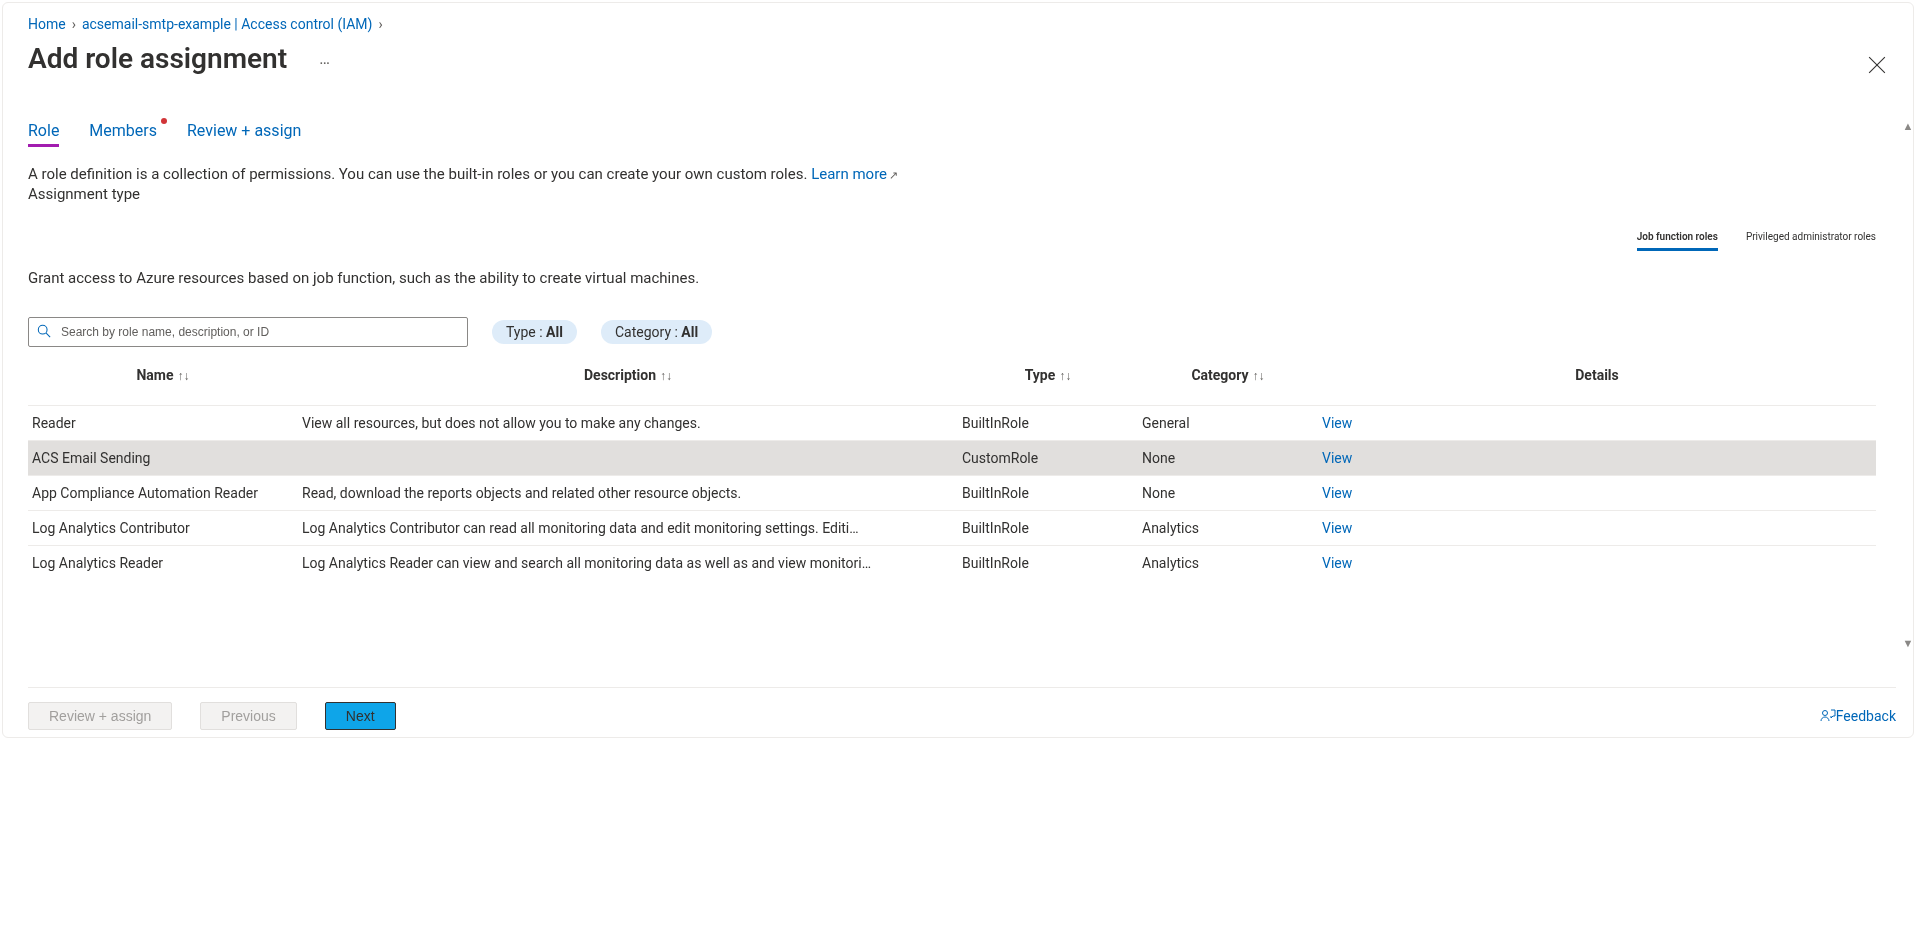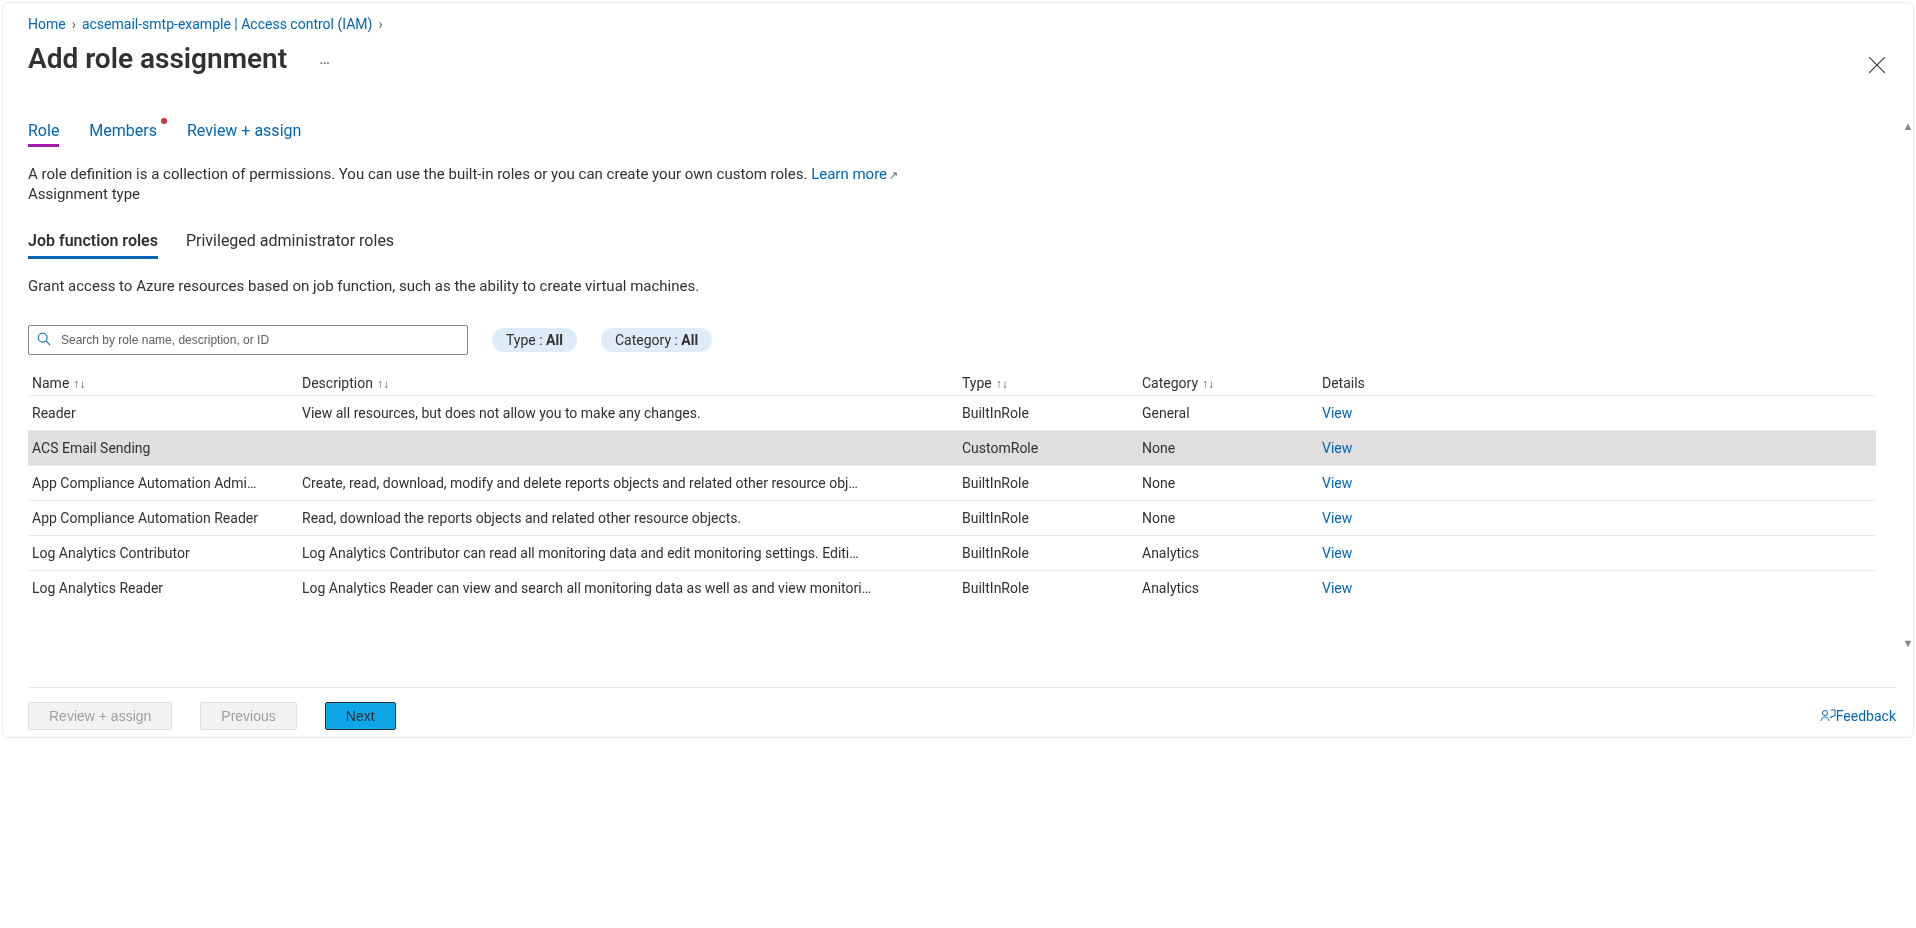--- a/index.html
+++ b/index.html
@@ -46,21 +46,21 @@
     background: #d13438;
   }
 
   .desc-line { font-size: 15px; margin-bottom: 2px; }
   .learn-link { cursor: pointer; }
   .ext-icon { font-size: 11px; color: #605e5c; margin-left: 2px; }
 
   .assign-type-label { font-size: 15px; margin-bottom: 28px; }
 
   
-  .sub-tabs { display: flex; gap: 28px; font-size: 16px; border-bottom: 0; margin-bottom: 18px;}
+  .sub-tabs { display: flex; gap: 28px; font-size: 10px; border-bottom: 0; margin-bottom: 18px; justify-content: flex-end;}
   .sub-tab { padding-bottom: 6px; cursor: pointer; color: #323130; }
   .sub-tab.active { font-weight: 600; border-bottom: 3px solid #0067b8; }
 
   .grant-text { font-size: 15px; margin-bottom: 30px; }
 
   
   .filter-row { display: flex; align-items: center; gap: 24px; margin-bottom: 12px; }
   .search-box {
     display: flex; align-items: center; gap: 8px;
     border: 1px solid #8a8886; border-radius: 2px;
@@ -74,22 +74,22 @@
   .search-icon svg { width: 14px; height: 14px; color: #0067b8; }
   .pill {
     background: #deecf9; border-radius: 14px; padding: 4px 14px;
     font-size: 14px; cursor: pointer;
   }
   .pill-val { font-weight: 700; }
 
   
   table.roles { width: 100%; border-collapse: collapse; table-layout: fixed; }
   table.roles thead th {
-    text-align: left; font-weight: 400; font-size: 14px;
-    padding: 8px 4px 4px 4px; border-bottom: 1px solid #edebe9;
+    text-align: center; font-weight: 700; font-size: 14px;
+    padding: 8px 4px 22px 4px; border-bottom: 1px solid #edebe9;
   }
   .sort-icon { font-size: 12px; color: #605e5c; margin-left: 4px; }
   table.roles tbody td {
     padding: 9px 4px; border-bottom: 1px solid #edebe9;
     font-size: 14px; white-space: nowrap; overflow: hidden; text-overflow: ellipsis;
   }
   tbody tr.selected { background: #e1dfdd; }
   tbody tr.last td { border-bottom: none; }
   .view-link { color: #0067b8; cursor: pointer; }
 
@@ -211,27 +211,20 @@
             <td><span class="view-link">View</span></td>
           </tr>
           <tr class="selected">
             <td>ACS Email Sending</td>
             <td></td>
             <td>CustomRole</td>
             <td>None</td>
             <td><span class="view-link">View</span></td>
           </tr>
           <tr>
-            <td>App Compliance Automation Admi…</td>
-            <td>Create, read, download, modify and delete reports objects and related other resource obj…</td>
-            <td>BuiltInRole</td>
-            <td>None</td>
-            <td><span class="view-link">View</span></td>
-          </tr>
-          <tr>
             <td>App Compliance Automation Reader</td>
             <td>Read, download the reports objects and related other resource objects.</td>
             <td>BuiltInRole</td>
             <td>None</td>
             <td><span class="view-link">View</span></td>
           </tr>
           <tr>
             <td>Log Analytics Contributor</td>
             <td>Log Analytics Contributor can read all monitoring data and edit monitoring settings. Editi…</td>
             <td>BuiltInRole</td>

